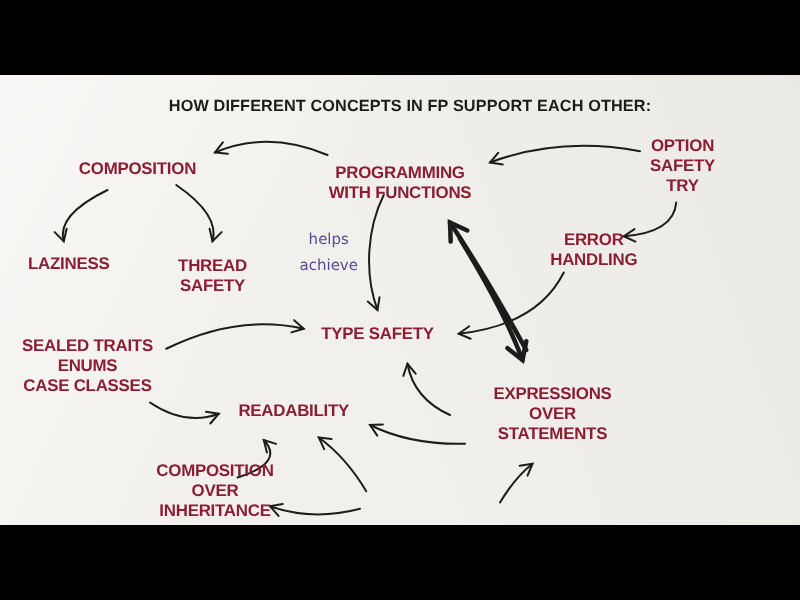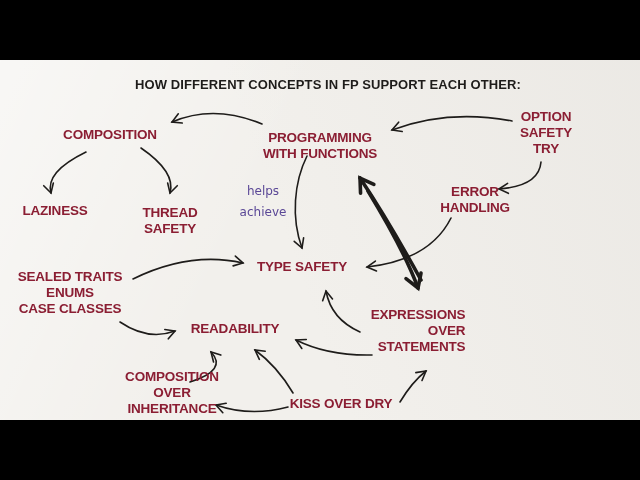--- a/index.html
+++ b/index.html
@@ -76,21 +76,20 @@
 SAFETY</div>
     <div class="node annotation" style="left:263px;top:121px;">helps
 achieve</div>
     <div class="node" style="left:457px;top:124px;margin-left:18px;">ERROR
 HANDLING</div>
     <div class="node" style="left:302px;top:199px;">TYPE SAFETY</div>
     <div class="node" style="left:70px;top:209px;">SEALED TRAITS
 ENUMS
 CASE CLASSES</div>
     <div class="node" style="left:235px;top:261px;">READABILITY</div>
-    <div class="node" style="left:418px;top:247px;text-align:right;">EXPRESSIONS
+    <div class="node" style="left:442px;top:247px;">EXPRESSIONS
 OVER
 STATEMENTS</div>
     <div class="node" style="left:136px;top:309px;margin-left:36px;">COMPOSITION
 OVER
 INHERITANCE</div>
-    <div class="node" style="left:341px;top:336px;">KISS OVER DRY</div>
   </div>
 </div>
 
 </body></html>

